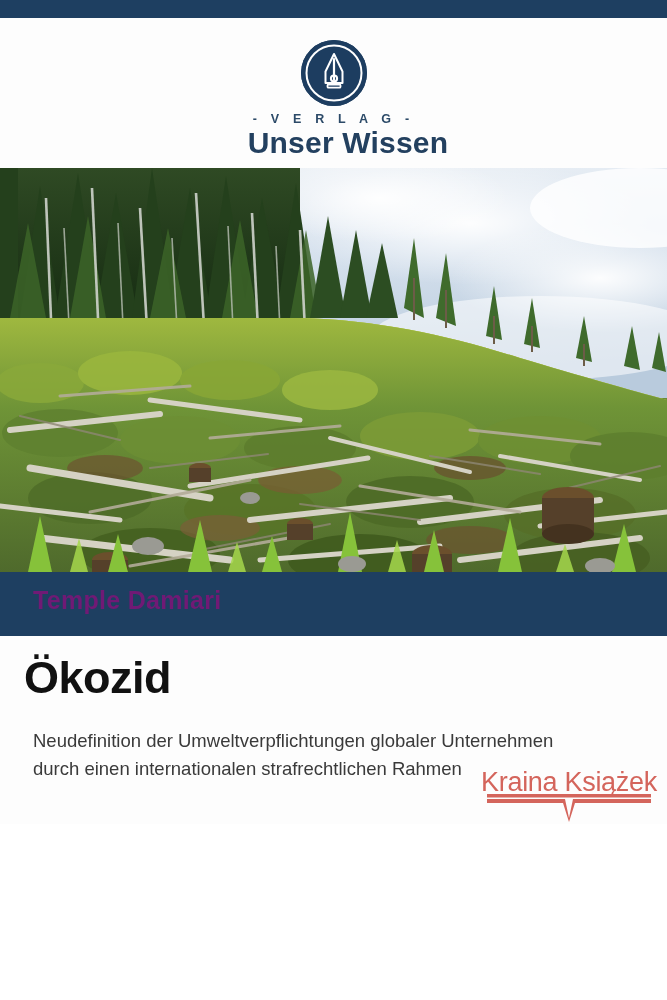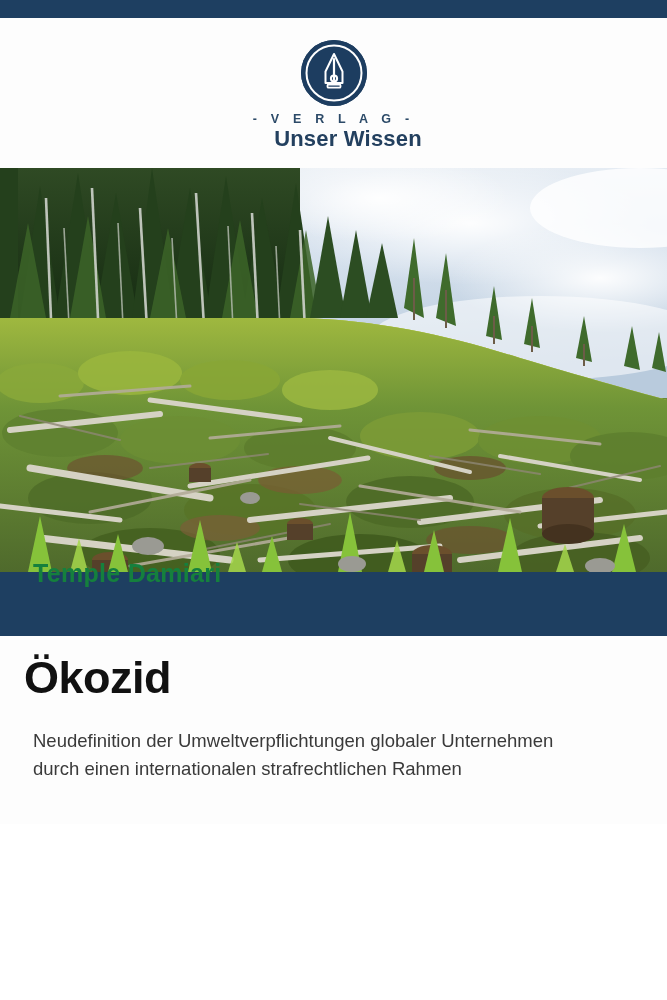--- a/index.html
+++ b/index.html
@@ -47,21 +47,21 @@
 
   .verlag-line {
     font-size: 12.5px;
     letter-spacing: 5.2px;
     color: #2c4a68;
     font-weight: 600;
     margin-bottom: 1px;
     white-space: nowrap;
   }
   .unser-wissen {
-    font-size: 22px;
+    font-size: 30px;
     font-weight: bold;
     color: #23405f;
     letter-spacing: 0.2px;
     line-height: 1.05;
     padding-left: 29px;
   }
 
   
   .photo {
     position: absolute;
@@ -79,24 +79,24 @@
     position: absolute;
     left: 0;
     top: 572px;
     width: 667px;
     height: 64px;
     background: #1e3f61;
   }
   .author-name {
     position: absolute;
     left: 33px;
-    top: 559px;
+    top: 586px;
     font-size: 25px;
     font-weight: bold;
-    color: #15803d;
+    color: #701a75;
     letter-spacing: 0.3px;
   }
 
   
   .book-title {
     position: absolute;
     left: 24px;
     top: 655px;
     font-size: 45px;
     font-weight: bold;
@@ -346,14 +346,21 @@
       </g>
     </svg>
   </div>
 
   <div class="author-band"></div>
   <div class="author-name">Temple Damiari</div>
 
   <div class="book-title">Ökozid</div>
   <div class="book-subtitle">Neudefinition der Umweltverpflichtungen globaler Unternehmen durch einen internationalen strafrechtlichen Rahmen</div>
 
+  <div class="watermark">
+    <div class="wm-text">Kraina Książek</div>
+    <svg class="wm-book" width="180" height="28" viewBox="0 0 180 28">
+      <rect x="8" y="0" width="164" height="3.5" fill="#d4655c"></rect>
+      <path d="M8,5 L86,5 L90,24 L94,5 L172,5 L172,9 L96,9 L90,28 L84,9 L8,9 Z" fill="#d4655c"></path>
+    </svg>
+  </div>
 
 </div>
 
 </body></html>

